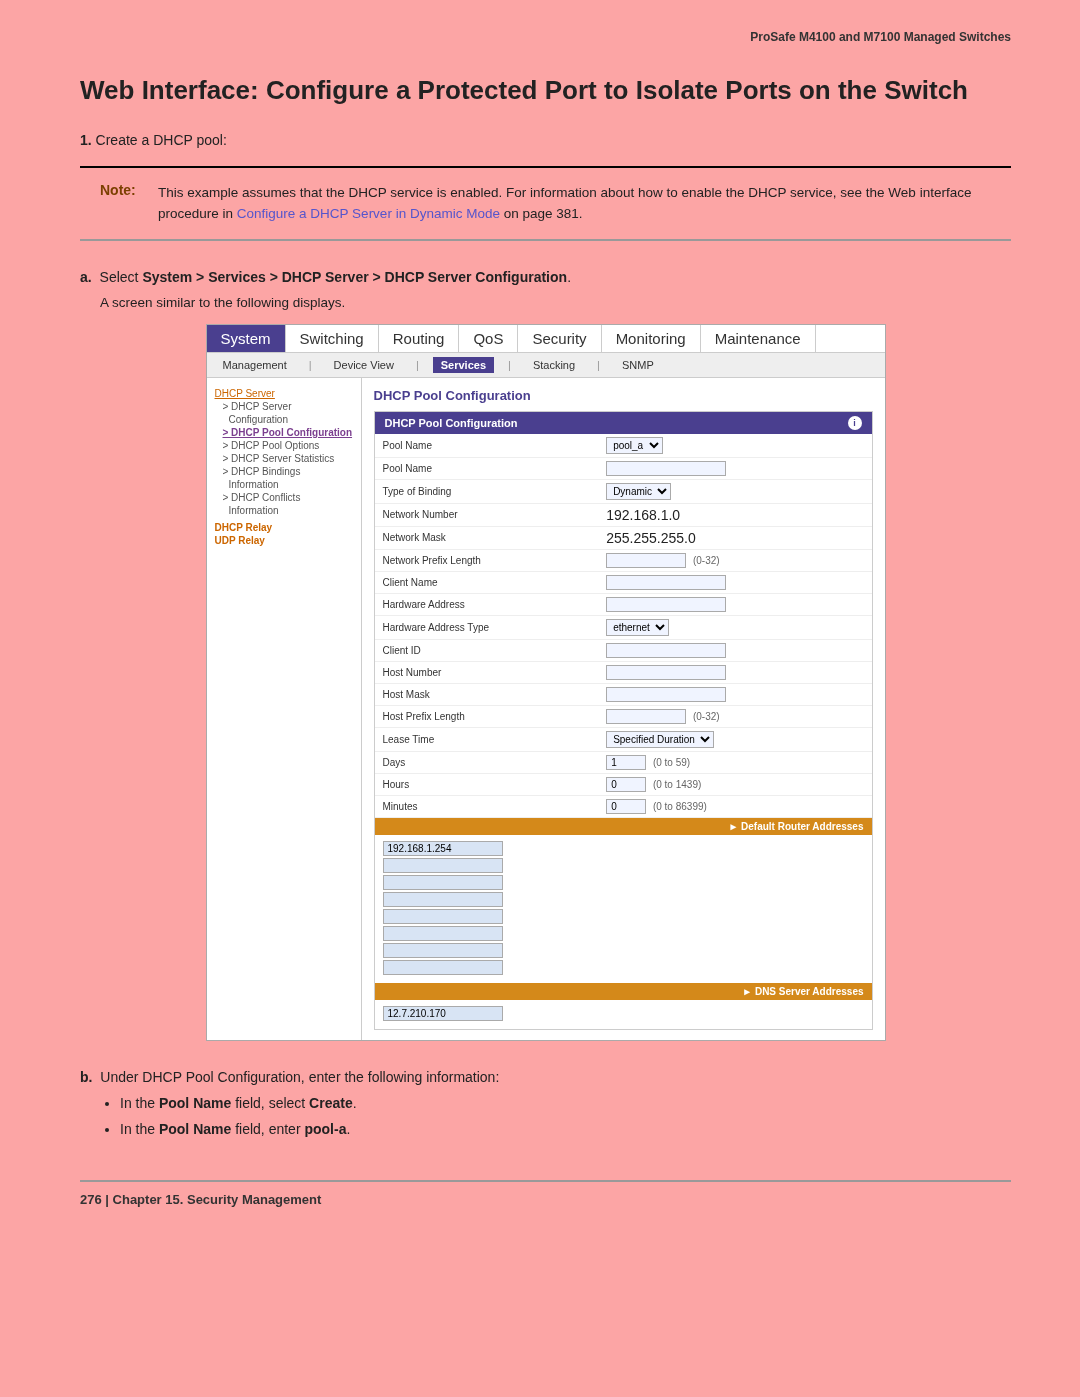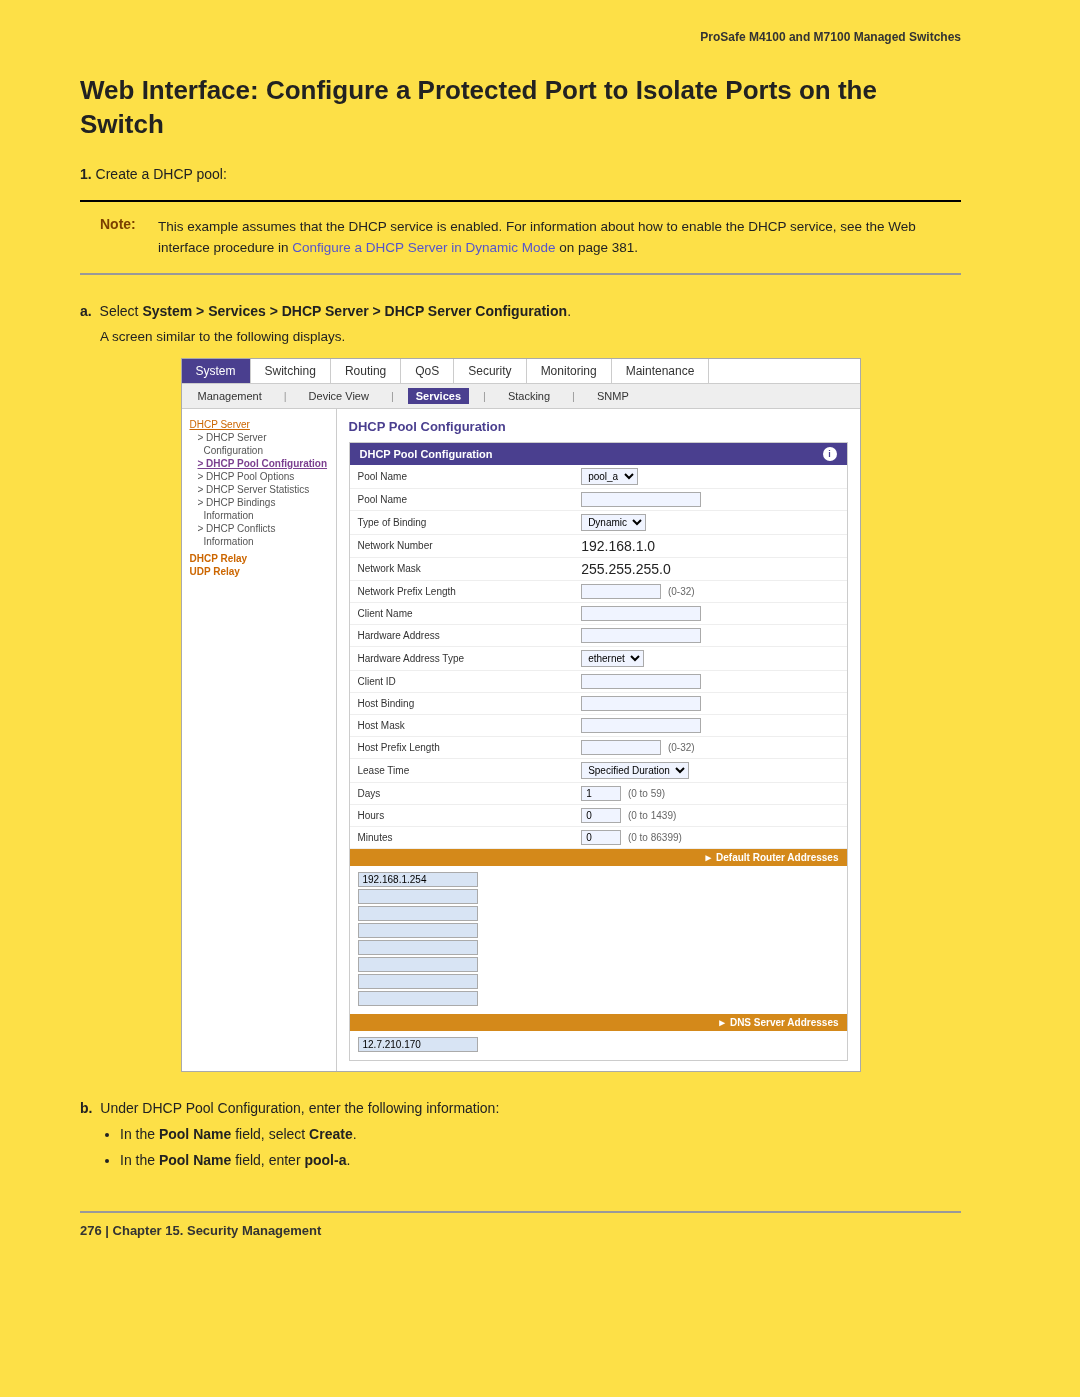--- a/index.html
+++ b/index.html
@@ -8,22 +8,22 @@
       font-size: 14px;
       background: #fff;
       color: #222;
       width: 1080px;
       min-height: 1397px;
       padding: 0;
     }
     .page-container {
       width: 1080px;
       min-height: 1397px;
-      background: #fde047;
-      padding: 30px 119px 60px 80px;
+      background: #fca5a5;
+      padding: 30px 69px 60px 80px;
       position: relative;
     }
     .top-right-header {
       text-align: right;
       font-size: 12px;
       font-weight: bold;
       color: #333;
       margin-bottom: 30px;
     }
     .main-title {
@@ -85,21 +85,21 @@
       font-size: 11px;
     }
     
     .ui-topnav {
       display: flex;
       background: #fff;
       border-bottom: 1px solid #ccc;
     }
     .ui-tab {
       padding: 5px 14px;
-      font-size: 12px;
+      font-size: 15px;
       cursor: pointer;
       color: #333;
       border-right: 1px solid #ccc;
     }
     .ui-tab.purple-active {
       background: #4a3f8f;
       color: #fff;
     }
     
     .ui-subnav {
@@ -421,21 +421,21 @@
                 </select>
               </td>
             </tr>
             <tr>
               <td>Client ID</td>
               <td>
                 <input class="config-input" type="text" value="" style="">
               </td>
             </tr>
             <tr>
-              <td>Host Binding</td>
+              <td>Host Number</td>
               <td>
                 <input class="config-input" type="text" value="" style="">
               </td>
             </tr>
             <tr>
               <td>Host Mask</td>
               <td>
                 <input class="config-input" type="text" value="" style="">
               </td>
             </tr>

